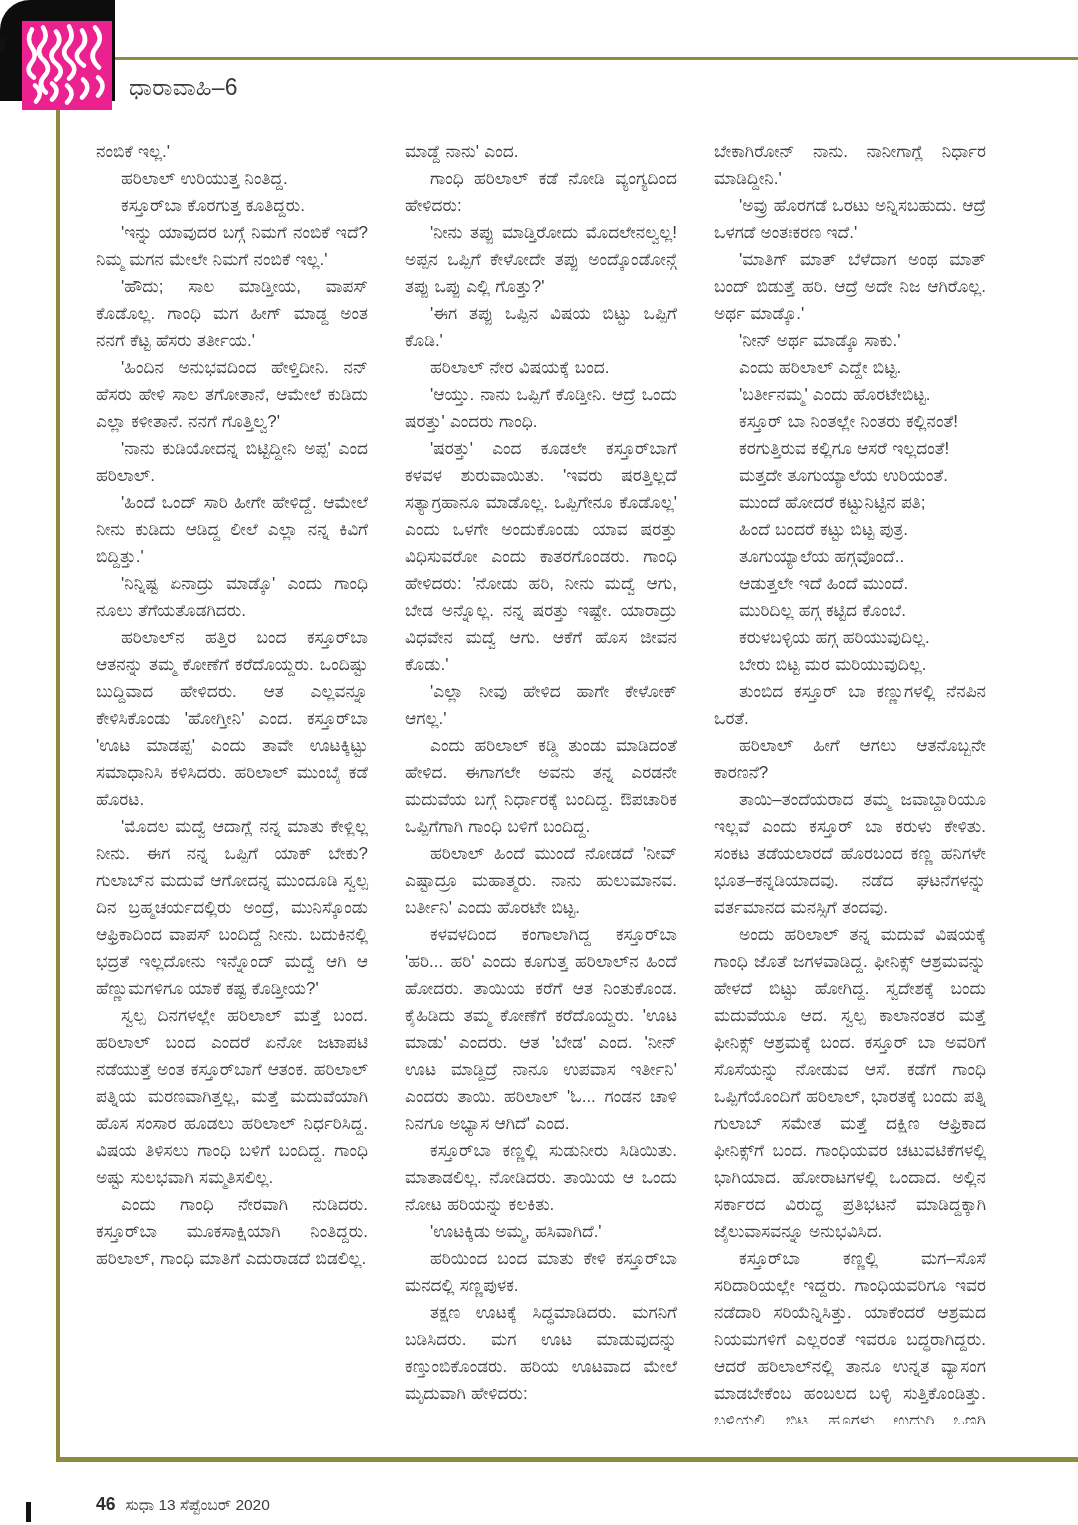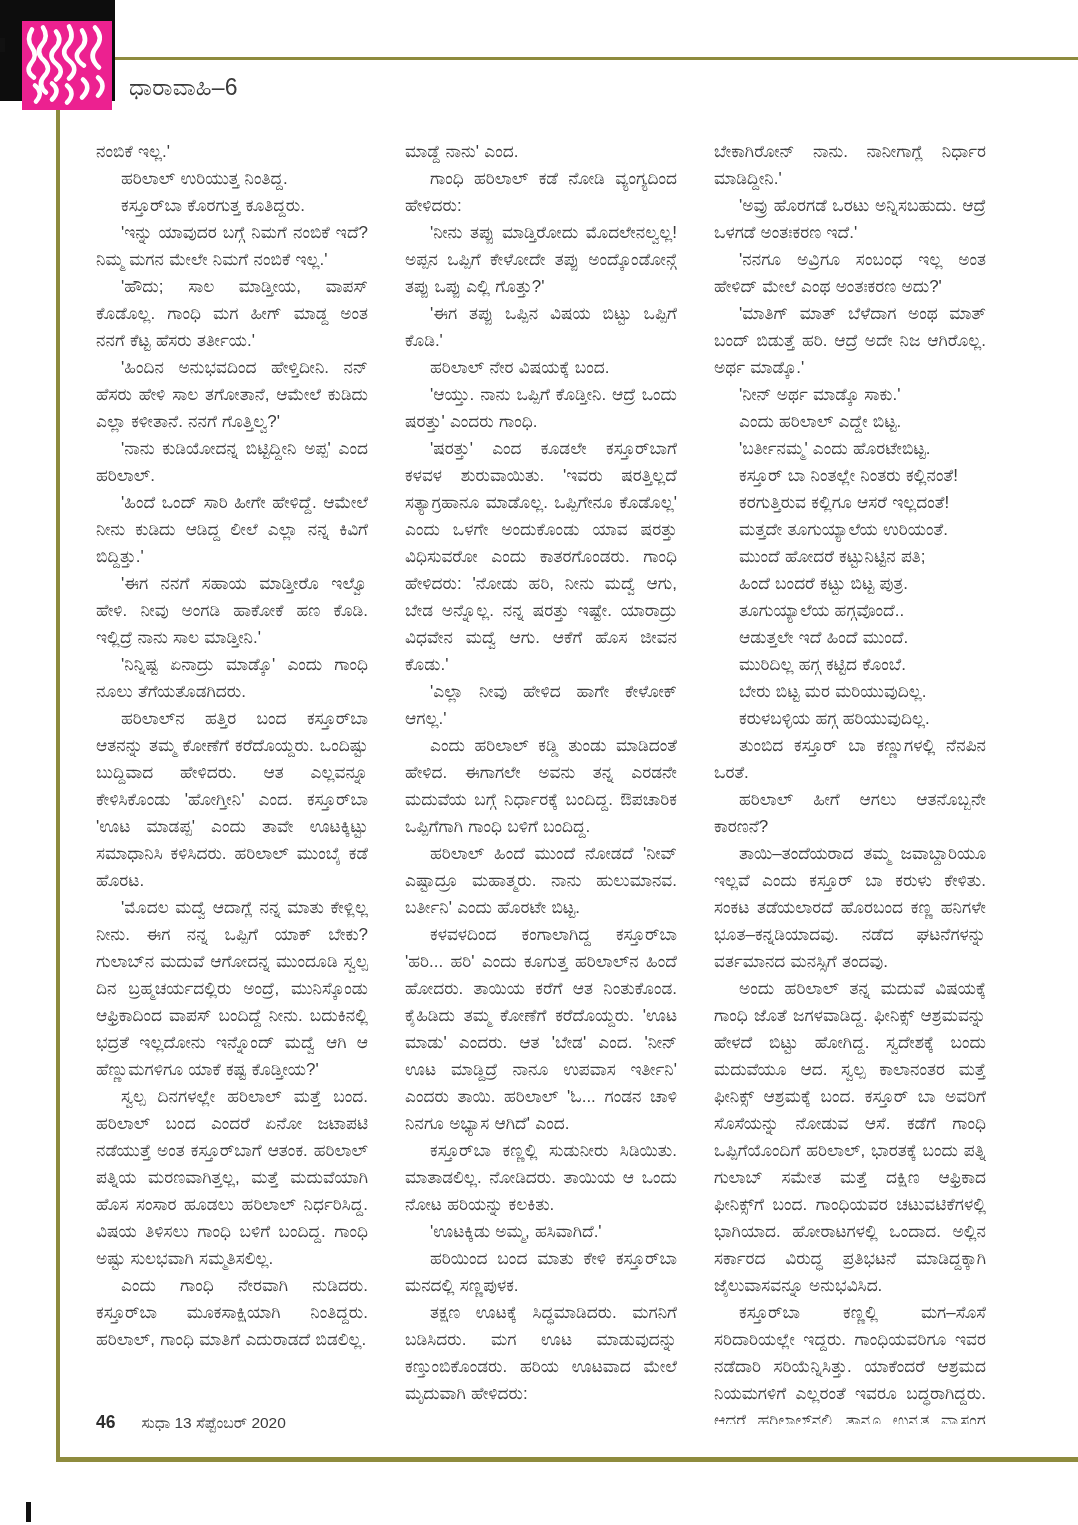--- a/index.html
+++ b/index.html
@@ -2,20 +2,21 @@
 <html><head>
 <meta charset="utf-8">
 <style>
   html,body{margin:0;padding:0;background:#ffffff;}
   .page{
     position:relative;
     width:1078px;height:1525px;
     background:#ffffff;
     overflow:hidden;
     font-family:"Liberation Sans",sans-serif;
+    border-radius:30px;
     -webkit-font-smoothing:antialiased;
   }
   
   .black-block{position:absolute;left:0;top:0;width:115px;height:101px;background:#0d0d0d;}
   .logo-square{position:absolute;left:22px;top:21px;width:90px;height:89px;background:#ec2190;}
   .logo-square svg{display:block;width:100%;height:100%;}
   
   .rule-top{position:absolute;left:115px;top:57px;height:3px;background:#8e8b3e;right:0;}
   .rule-left{position:absolute;left:56px;top:110px;width:4px;height:1352px;background:#8e8b3e;}
   .rule-bottom{position:absolute;left:56px;top:1457px;right:0;height:5px;background:#8e8b3e;}
@@ -34,23 +35,23 @@
   .col{
     flex:0 0 272px;width:272px;
     font-size:17px;line-height:27px;color:#3c3c3c;
     text-align:justify;text-justify:inter-word;
     word-spacing:0.5px;
   }
   .col p.para{margin:0;text-indent:25px;}
   .col p.para.cont{text-indent:0;}
   
   .footer{
-    position:absolute;left:96px;top:1412px;
+    position:absolute;left:96px;top:1494px;
     font-size:15.5px;color:#3c3c3c;
-    display:flex;align-items:baseline;gap:26px;
+    display:flex;align-items:baseline;gap:10px;
   }
   .footer .pageno{font-size:17.5px;font-weight:bold;color:#2e2e2e;}
 </style>
 </head>
 <body>
 
 <div class="page">
 
   <div class="black-block"></div>
 
@@ -81,21 +82,20 @@
   <div class="columns">
     <div class="col">
         <p class="para cont">ನಂಬಿಕೆ ಇಲ್ಲ.'</p>
         <p class="para">ಹರಿಲಾಲ್ ಉರಿಯುತ್ತ ನಿಂತಿದ್ದ.</p>
         <p class="para">ಕಸ್ತೂರ್‌ಬಾ ಕೊರಗುತ್ತ ಕೂತಿದ್ದರು.</p>
         <p class="para">'ಇನ್ನು ಯಾವುದರ ಬಗ್ಗೆ ನಿಮಗೆ ನಂಬಿಕೆ ಇದೆ? ನಿಮ್ಮ ಮಗನ ಮೇಲೇ ನಿಮಗೆ ನಂಬಿಕೆ ಇಲ್ಲ.'</p>
         <p class="para">'ಹೌದು; ಸಾಲ ಮಾಡ್ತೀಯ, ವಾಪಸ್ ಕೊಡೊಲ್ಲ. ಗಾಂಧಿ ಮಗ ಹೀಗ್ ಮಾಡ್ದ ಅಂತ ನನಗೆ ಕೆಟ್ಟ ಹೆಸರು ತರ್ತೀಯ.'</p>
         <p class="para">'ಹಿಂದಿನ ಅನುಭವದಿಂದ ಹೇಳ್ತಿದೀನಿ. ನನ್ ಹೆಸರು ಹೇಳಿ ಸಾಲ ತಗೋತಾನೆ, ಆಮೇಲೆ ಕುಡಿದು ಎಲ್ಲಾ ಕಳೀತಾನೆ. ನನಗೆ ಗೊತ್ತಿಲ್ವ?'</p>
         <p class="para">'ನಾನು ಕುಡಿಯೋದನ್ನ ಬಿಟ್ಟಿದ್ದೀನಿ ಅಪ್ಪ' ಎಂದ ಹರಿಲಾಲ್.</p>
         <p class="para">'ಹಿಂದೆ ಒಂದ್ ಸಾರಿ ಹೀಗೇ ಹೇಳಿದ್ದೆ. ಆಮೇಲೆ ನೀನು ಕುಡಿದು ಆಡಿದ್ದ ಲೀಲೆ ಎಲ್ಲಾ ನನ್ನ ಕಿವಿಗೆ ಬಿದ್ದಿತ್ತು.'</p>
-        <p class="para">'ಈಗ ನನಗೆ ಸಹಾಯ ಮಾಡ್ತೀರೊ ಇಲ್ವೊ ಹೇಳಿ. ನೀವು ಅಂಗಡಿ ಹಾಕೋಕೆ ಹಣ ಕೊಡಿ. ಇಲ್ಲಿದ್ರೆ ನಾನು ಸಾಲ ಮಾಡ್ತೀನಿ.'</p>
         <p class="para">'ನಿನ್ನಿಷ್ಟ ಏನಾದ್ರು ಮಾಡ್ಕೊ' ಎಂದು ಗಾಂಧಿ ನೂಲು ತೆಗೆಯತೊಡಗಿದರು.</p>
         <p class="para">ಹರಿಲಾಲ್‌ನ ಹತ್ತಿರ ಬಂದ ಕಸ್ತೂರ್‌ಬಾ ಆತನನ್ನು ತಮ್ಮ ಕೋಣೆಗೆ ಕರೆದೊಯ್ದರು. ಒಂದಿಷ್ಟು ಬುದ್ದಿವಾದ ಹೇಳಿದರು. ಆತ ಎಲ್ಲವನ್ನೂ ಕೇಳಿಸಿಕೊಂಡು 'ಹೋಗ್ತೀನಿ' ಎಂದ. ಕಸ್ತೂರ್‌ಬಾ 'ಊಟ ಮಾಡಪ್ಪ' ಎಂದು ತಾವೇ ಊಟಕ್ಕಿಟ್ಟು ಸಮಾಧಾನಿಸಿ ಕಳಿಸಿದರು. ಹರಿಲಾಲ್ ಮುಂಬೈ ಕಡೆ ಹೊರಟ.</p>
         <p class="para">'ಮೊದಲ ಮದ್ವೆ ಆದಾಗ್ಲೆ ನನ್ನ ಮಾತು ಕೇಳ್ಲಿಲ್ಲ ನೀನು. ಈಗ ನನ್ನ ಒಪ್ಪಿಗೆ ಯಾಕ್ ಬೇಕು? ಗುಲಾಬ್‌ನ ಮದುವೆ ಆಗೋದನ್ನ ಮುಂದೂಡಿ ಸ್ವಲ್ಪ ದಿನ ಬ್ರಹ್ಮಚರ್ಯದಲ್ಲಿರು ಅಂದ್ರೆ, ಮುನಿಸ್ಕೊಂಡು ಆಫ್ರಿಕಾದಿಂದ ವಾಪಸ್ ಬಂದಿದ್ದೆ ನೀನು. ಬದುಕಿನಲ್ಲಿ ಭದ್ರತೆ ಇಲ್ಲದೋನು ಇನ್ನೊಂದ್ ಮದ್ವೆ ಆಗಿ ಆ ಹೆಣ್ಣುಮಗಳಿಗೂ ಯಾಕೆ ಕಷ್ಟ ಕೊಡ್ತೀಯ?'</p>
         <p class="para">ಸ್ವಲ್ಪ ದಿನಗಳಲ್ಲೇ ಹರಿಲಾಲ್ ಮತ್ತೆ ಬಂದ. ಹರಿಲಾಲ್ ಬಂದ ಎಂದರೆ ಏನೋ ಜಟಾಪಟಿ ನಡೆಯುತ್ತೆ ಅಂತ ಕಸ್ತೂರ್‌ಬಾಗೆ ಆತಂಕ. ಹರಿಲಾಲ್ ಪತ್ನಿಯ ಮರಣವಾಗಿತ್ತಲ್ಲ, ಮತ್ತೆ ಮದುವೆಯಾಗಿ ಹೊಸ ಸಂಸಾರ ಹೂಡಲು ಹರಿಲಾಲ್ ನಿರ್ಧರಿಸಿದ್ದ. ವಿಷಯ ತಿಳಿಸಲು ಗಾಂಧಿ ಬಳಿಗೆ ಬಂದಿದ್ದ. ಗಾಂಧಿ ಅಷ್ಟು ಸುಲಭವಾಗಿ ಸಮ್ಮತಿಸಲಿಲ್ಲ.</p>
         <p class="para">ಎಂದು ಗಾಂಧಿ ನೇರವಾಗಿ ನುಡಿದರು. ಕಸ್ತೂರ್‌ಬಾ ಮೂಕಸಾಕ್ಷಿಯಾಗಿ ನಿಂತಿದ್ದರು. ಹರಿಲಾಲ್, ಗಾಂಧಿ ಮಾತಿಗೆ ಎದುರಾಡದೆ ಬಿಡಲಿಲ್ಲ.</p>
       </div>
     <div class="col">
         <p class="para cont">ಮಾಡ್ದೆ ನಾನು' ಎಂದ.</p>
         <p class="para">ಗಾಂಧಿ ಹರಿಲಾಲ್ ಕಡೆ ನೋಡಿ ವ್ಯಂಗ್ಯದಿಂದ ಹೇಳಿದರು:</p>
         <p class="para">'ನೀನು ತಪ್ಪು ಮಾಡ್ತಿರೋದು ಮೊದಲೇನಲ್ವಲ್ಲ! ಅಪ್ಪನ ಒಪ್ಪಿಗೆ ಕೇಳೋದೇ ತಪ್ಪು ಅಂದ್ಕೊಂಡೋನ್ಗೆ ತಪ್ಪು ಒಪ್ಪು ಎಲ್ಲಿ ಗೊತ್ತು?'</p>
@@ -108,35 +108,34 @@
         <p class="para">ಹರಿಲಾಲ್ ಹಿಂದೆ ಮುಂದೆ ನೋಡದೆ 'ನೀವ್ ಎಷ್ಟಾದ್ರೂ ಮಹಾತ್ಮರು. ನಾನು ಹುಲುಮಾನವ. ಬರ್ತೀನಿ' ಎಂದು ಹೊರಟೇ ಬಿಟ್ಟ.</p>
         <p class="para">ಕಳವಳದಿಂದ ಕಂಗಾಲಾಗಿದ್ದ ಕಸ್ತೂರ್‌ಬಾ 'ಹರಿ... ಹರಿ' ಎಂದು ಕೂಗುತ್ತ ಹರಿಲಾಲ್‌ನ ಹಿಂದೆ ಹೋದರು. ತಾಯಿಯ ಕರೆಗೆ ಆತ ನಿಂತುಕೊಂಡ. ಕೈಹಿಡಿದು ತಮ್ಮ ಕೋಣೆಗೆ ಕರೆದೊಯ್ದರು. 'ಊಟ ಮಾಡು' ಎಂದರು. ಆತ 'ಬೇಡ' ಎಂದ. 'ನೀನ್ ಊಟ ಮಾಡ್ದಿದ್ರೆ ನಾನೂ ಉಪವಾಸ ಇರ್ತೀನಿ' ಎಂದರು ತಾಯಿ. ಹರಿಲಾಲ್ 'ಓ... ಗಂಡನ ಚಾಳಿ ನಿನಗೂ ಅಭ್ಯಾಸ ಆಗಿದೆ' ಎಂದ.</p>
         <p class="para">ಕಸ್ತೂರ್‌ಬಾ ಕಣ್ಣಲ್ಲಿ ಸುಡುನೀರು ಸಿಡಿಯಿತು. ಮಾತಾಡಲಿಲ್ಲ. ನೋಡಿದರು. ತಾಯಿಯ ಆ ಒಂದು ನೋಟ ಹರಿಯನ್ನು ಕಲಕಿತು.</p>
         <p class="para">'ಊಟಕ್ಕಿಡು ಅಮ್ಮ, ಹಸಿವಾಗಿದೆ.'</p>
         <p class="para">ಹರಿಯಿಂದ ಬಂದ ಮಾತು ಕೇಳಿ ಕಸ್ತೂರ್‌ಬಾ ಮನದಲ್ಲಿ ಸಣ್ಣಪುಳಕ.</p>
         <p class="para">ತಕ್ಷಣ ಊಟಕ್ಕೆ ಸಿದ್ಧಮಾಡಿದರು. ಮಗನಿಗೆ ಬಡಿಸಿದರು. ಮಗ ಊಟ ಮಾಡುವುದನ್ನು ಕಣ್ತುಂಬಿಕೊಂಡರು. ಹರಿಯ ಊಟವಾದ ಮೇಲೆ ಮೃದುವಾಗಿ ಹೇಳಿದರು:</p>
       </div>
     <div class="col">
         <p class="para cont">ಬೇಕಾಗಿರೋನ್ ನಾನು. ನಾನೀಗಾಗ್ಲೆ ನಿರ್ಧಾರ ಮಾಡಿದ್ದೀನಿ.'</p>
         <p class="para">'ಅವ್ರು ಹೊರಗಡೆ ಒರಟು ಅನ್ನಿಸಬಹುದು. ಆದ್ರೆ ಒಳಗಡೆ ಅಂತಃಕರಣ ಇದೆ.'</p>
-        <p class="para">'ನನಗೂ ಅವ್ರಿಗೂ ಸಂಬಂಧ ಇಲ್ಲ ಅಂತ ಹೇಳಿದ್ ಮೇಲೆ ಎಂಥ ಅಂತಃಕರಣ ಅದು?'</p>
         <p class="para">'ಮಾತಿಗ್ ಮಾತ್ ಬೆಳೆದಾಗ ಅಂಥ ಮಾತ್ ಬಂದ್ ಬಿಡುತ್ತೆ ಹರಿ. ಆದ್ರೆ ಅದೇ ನಿಜ ಆಗಿರೊಲ್ಲ. ಅರ್ಥ ಮಾಡ್ಕೊ.'</p>
         <p class="para">'ನೀನ್ ಅರ್ಥ ಮಾಡ್ಕೊ ಸಾಕು.'</p>
         <p class="para">ಎಂದು ಹರಿಲಾಲ್ ಎದ್ದೇ ಬಿಟ್ಟ.</p>
         <p class="para">'ಬರ್ತೀನಮ್ಮ' ಎಂದು ಹೊರಟೇಬಿಟ್ಟ.</p>
         <p class="para">ಕಸ್ತೂರ್ ಬಾ ನಿಂತಲ್ಲೇ ನಿಂತರು ಕಲ್ಲಿನಂತೆ!</p>
         <p class="para">ಕರಗುತ್ತಿರುವ ಕಲ್ಲಿಗೂ ಆಸರೆ ಇಲ್ಲದಂತೆ!</p>
         <p class="para">ಮತ್ತದೇ ತೂಗುಯ್ಯಾಲೆಯ ಉರಿಯಂತೆ.</p>
         <p class="para">ಮುಂದೆ ಹೋದರೆ ಕಟ್ಟುನಿಟ್ಟಿನ ಪತಿ;</p>
         <p class="para">ಹಿಂದೆ ಬಂದರೆ ಕಟ್ಟು ಬಿಟ್ಟ ಪುತ್ರ.</p>
         <p class="para">ತೂಗುಯ್ಯಾಲೆಯ ಹಗ್ಗವೊಂದೆ..</p>
         <p class="para">ಆಡುತ್ತಲೇ ಇದೆ ಹಿಂದೆ ಮುಂದೆ.</p>
         <p class="para">ಮುರಿದಿಲ್ಲ ಹಗ್ಗ ಕಟ್ಟಿದ ಕೊಂಬೆ.</p>
+        <p class="para">ಕರುಳಬಳ್ಳಿಯ ಹಗ್ಗ ಹರಿಯುವುದಿಲ್ಲ.</p>
         <p class="para">ಬೇರು ಬಿಟ್ಟ ಮರ ಮರಿಯುವುದಿಲ್ಲ.</p>
-        <p class="para">ಕರುಳಬಳ್ಳಿಯ ಹಗ್ಗ ಹರಿಯುವುದಿಲ್ಲ.</p>
         <p class="para">ತುಂಬಿದ ಕಸ್ತೂರ್ ಬಾ ಕಣ್ಣುಗಳಲ್ಲಿ ನೆನಪಿನ ಒರತೆ.</p>
         <p class="para">ಹರಿಲಾಲ್ ಹೀಗೆ ಆಗಲು ಆತನೊಬ್ಬನೇ ಕಾರಣನೆ?</p>
         <p class="para">ತಾಯಿ–ತಂದೆಯರಾದ ತಮ್ಮ ಜವಾಬ್ದಾರಿಯೂ ಇಲ್ಲವೆ ಎಂದು ಕಸ್ತೂರ್ ಬಾ ಕರುಳು ಕೇಳಿತು. ಸಂಕಟ ತಡೆಯಲಾರದೆ ಹೊರಬಂದ ಕಣ್ಣ ಹನಿಗಳೇ ಭೂತ–ಕನ್ನಡಿಯಾದವು. ನಡೆದ ಘಟನೆಗಳನ್ನು ವರ್ತಮಾನದ ಮನಸ್ಸಿಗೆ ತಂದವು.</p>
         <p class="para">ಅಂದು ಹರಿಲಾಲ್ ತನ್ನ ಮದುವೆ ವಿಷಯಕ್ಕೆ ಗಾಂಧಿ ಜೊತೆ ಜಗಳವಾಡಿದ್ದ. ಫೀನಿಕ್ಸ್ ಆಶ್ರಮವನ್ನು ಹೇಳದೆ ಬಿಟ್ಟು ಹೋಗಿದ್ದ. ಸ್ವದೇಶಕ್ಕೆ ಬಂದು ಮದುವೆಯೂ ಆದ. ಸ್ವಲ್ಪ ಕಾಲಾನಂತರ ಮತ್ತೆ ಫೀನಿಕ್ಸ್ ಆಶ್ರಮಕ್ಕೆ ಬಂದ. ಕಸ್ತೂರ್ ಬಾ ಅವರಿಗೆ ಸೊಸೆಯನ್ನು ನೋಡುವ ಆಸೆ. ಕಡೆಗೆ ಗಾಂಧಿ ಒಪ್ಪಿಗೆಯೊಂದಿಗೆ ಹರಿಲಾಲ್, ಭಾರತಕ್ಕೆ ಬಂದು ಪತ್ನಿ ಗುಲಾಬ್ ಸಮೇತ ಮತ್ತೆ ದಕ್ಷಿಣ ಆಫ್ರಿಕಾದ ಫೀನಿಕ್ಸ್‌ಗೆ ಬಂದ. ಗಾಂಧಿಯವರ ಚಟುವಟಿಕೆಗಳಲ್ಲಿ ಭಾಗಿಯಾದ. ಹೋರಾಟಗಳಲ್ಲಿ ಒಂದಾದ. ಅಲ್ಲಿನ ಸರ್ಕಾರದ ವಿರುದ್ಧ ಪ್ರತಿಭಟನೆ ಮಾಡಿದ್ದಕ್ಕಾಗಿ ಜೈಲುವಾಸವನ್ನೂ ಅನುಭವಿಸಿದ.</p>
         <p class="para">ಕಸ್ತೂರ್‌ಬಾ ಕಣ್ಣಲ್ಲಿ ಮಗ–ಸೊಸೆ ಸರಿದಾರಿಯಲ್ಲೇ ಇದ್ದರು. ಗಾಂಧಿಯವರಿಗೂ ಇವರ ನಡೆದಾರಿ ಸರಿಯೆನ್ನಿಸಿತ್ತು. ಯಾಕೆಂದರೆ ಆಶ್ರಮದ ನಿಯಮಗಳಿಗೆ ಎಲ್ಲರಂತೆ ಇವರೂ ಬದ್ಧರಾಗಿದ್ದರು. ಆದರೆ ಹರಿಲಾಲ್‌ನಲ್ಲಿ ತಾನೂ ಉನ್ನತ ವ್ಯಾಸಂಗ ಮಾಡಬೇಕೆಂಬ ಹಂಬಲದ ಬಳ್ಳಿ ಸುತ್ತಿಕೊಂಡಿತ್ತು. ಬಳ್ಳಿಯಲ್ಲಿ ಬಿಟ್ಟ ಹೂಗಳು ಉದುರಿ ಒಣಗಿ ಹೋಗಬಾರದೆಂಬ ಬಯಕೆ ಬಲವಾಗಿತ್ತು. ಹೀಗಿರುವಾಗ ಇಂಗ್ಲೆಂಡಿನಲ್ಲಿದ್ದ</p>
       </div>
   </div>
 
   <div class="footer">
     <span class="pageno">46</span>

